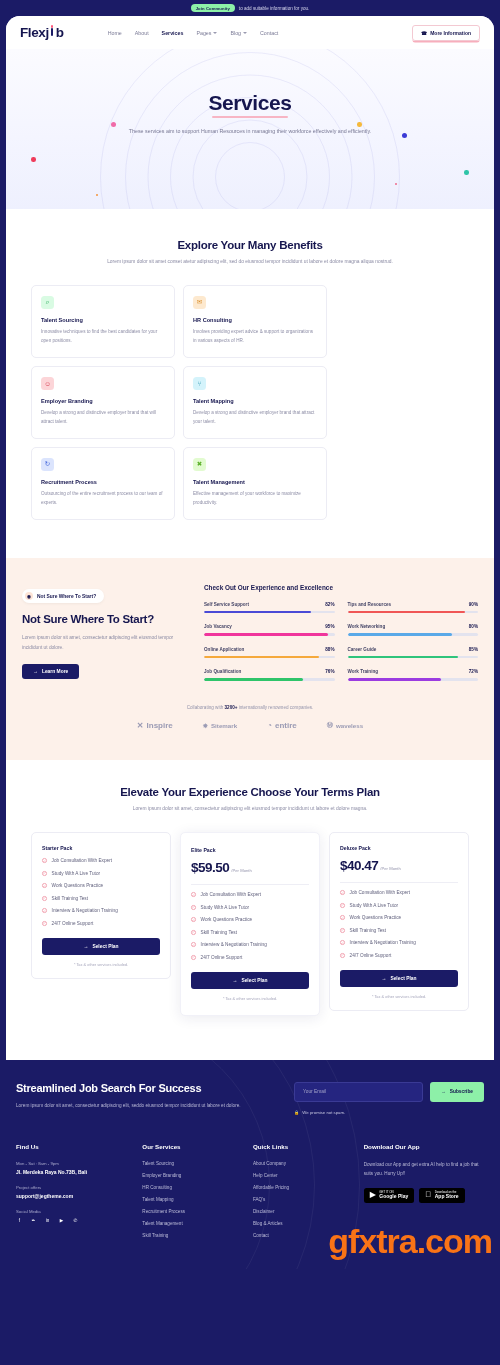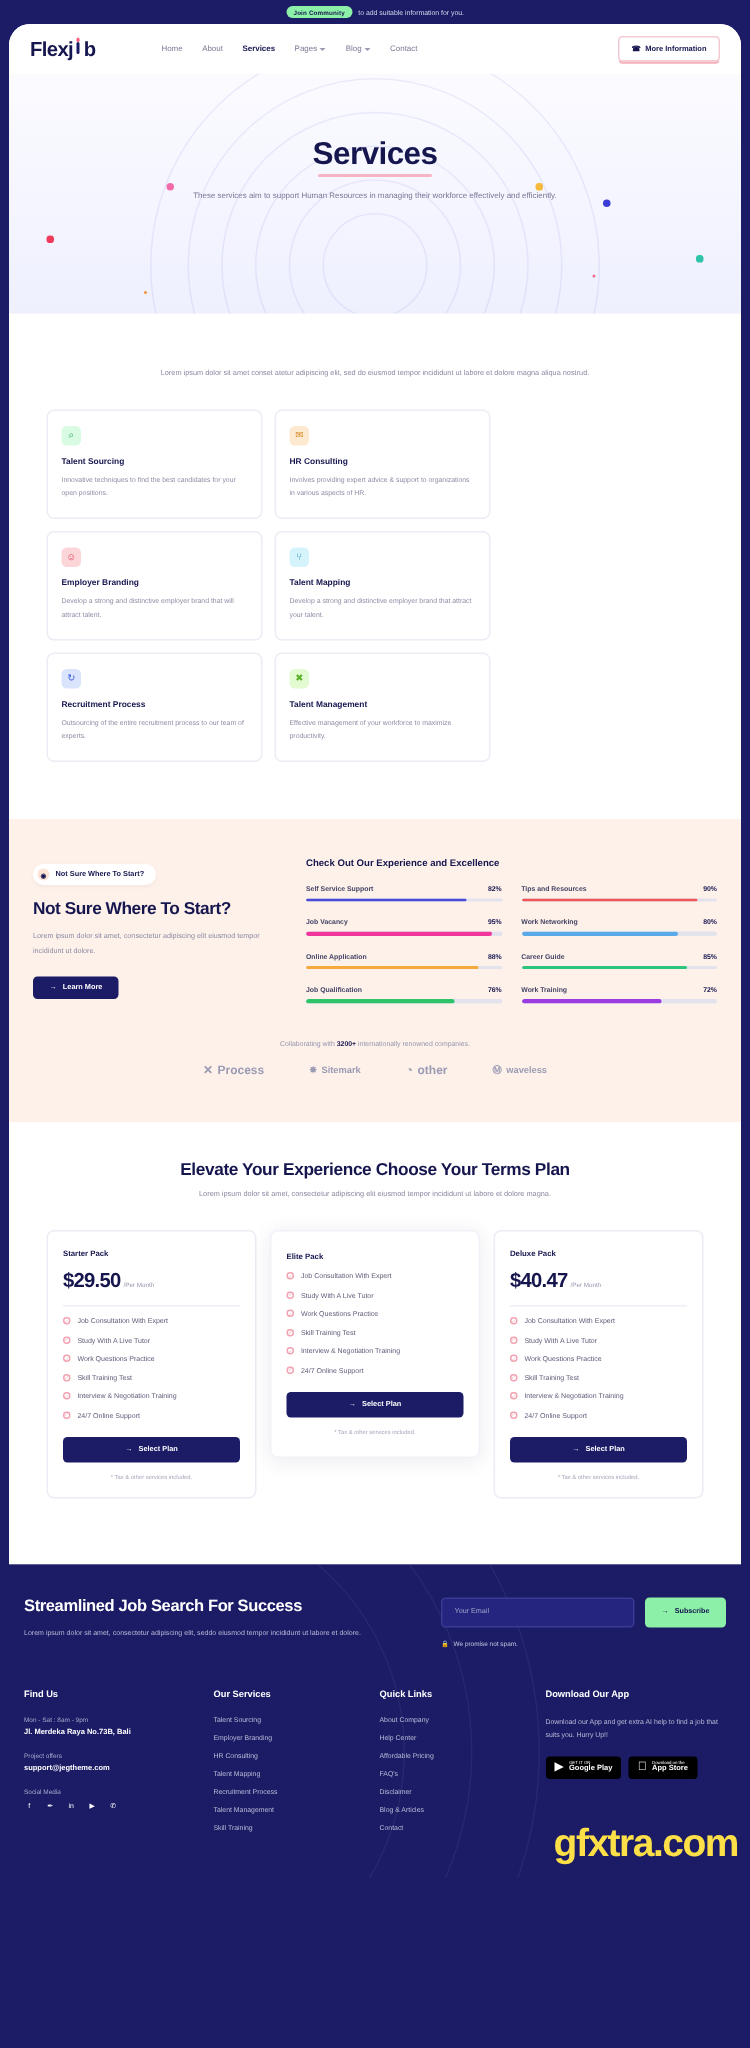--- a/index.html
+++ b/index.html
@@ -170,21 +170,21 @@
   .appbtn .txt { line-height: 1.15; }
   .appbtn .t1 { font-size:2.9px; color:#fff; display:block; }
   .appbtn .t2 { font-size:5px; color:#fff; font-weight:700; display:block; }
 
   .fbar { border-top: 0.8px solid rgba(255,255,255,.10); display:flex; align-items:center; padding: 10px 16px; position:relative; z-index:3;}
   .fbar .logo2 { font-size: 10.5px; font-weight:700; color:#fff; letter-spacing:-.3px; }
   .fbar .copy { font-size:4.3px; color:#b3b3d2; margin-left: 11px; padding-left: 11px; border-left: 0.8px solid rgba(255,255,255,.13); }
   .fbar .legal { margin-left:auto; display:flex; gap: 11px; }
   .fbar .legal span { font-size:4.3px; color:#c0c0db; text-decoration: underline; cursor:pointer; }
 
-  .wm { position:absolute; right: 8px; bottom: 8px; font-size: 26px; font-weight:700; color:#fde047; letter-spacing:-1px; z-index: 9; font-family:"Liberation Sans", sans-serif; }
+  .wm { position:absolute; right: 8px; bottom: 8px; font-size: 34px; font-weight:700; color:#f97316; letter-spacing:-1px; z-index: 9; font-family:"Liberation Sans", sans-serif; }
 </style>
 </head>
 <body>
 
 <div class="page">
 
   <div class="announce">
     <span class="announce-pill">Join Community</span>
     <span class="announce-text">to add suitable information for you.</span>
   </div>
@@ -246,20 +246,21 @@
       <i class="dot-deco" style="left:90px;top:145px;width:2.4px;height:2.4px;background:#f5943c"></i>
       <div class="hero-inner">
         <h1>Services</h1>
         <div class="underline"></div>
         <p>These services aim to support Human Resources in managing their workforce effectively and efficiently.</p>
       </div>
     </div>
 
     <div class="benefits">
       <div class="sec-head">
+        <h2>Explore Your Many Benefits</h2>
         <p>Lorem ipsum dolor sit amet conset atetur adipiscing elit, sed do eiusmod tempor incididunt ut labore et dolore magna aliqua nostrud.</p>
       </div>
       <div class="cards">
         <div class="card">
           <div class="card-ic" style="background:#d9fbe3;color:#27a857">
               <span>⌕</span>
             </div>
           <h3>Talent Sourcing</h3>
           <p>Innovative techniques to find the best candidates for your open positions.</p>
         </div>
@@ -394,50 +395,46 @@
             </div>
           </div>
         </div>
       </div>
       <div class="collab">
         <span>Collaborating with </span><b>3200+</b><span> internationally renowned companies.</span>
       </div>
       <div class="brands">
         <div class="brand">
             <span>✕</span>
-            <span>Process</span>
+            <span>Inspire</span>
           </div>
         <div class="brand small">
             <span>✸</span>
             <span>Sitemark</span>
           </div>
         <div class="brand">
             <span>◔</span>
-            <span>other</span>
+            <span>entire</span>
           </div>
         <div class="brand small">
             <span>Ⓜ</span>
             <span>waveless</span>
           </div>
       </div>
     </div>
 
     <div class="pricing">
       <div class="sec-head">
         <h2>Elevate Your Experience Choose Your Terms Plan</h2>
         <p>Lorem ipsum dolor sit amet, consectetur adipiscing elit eiusmod tempor incididunt ut labore et dolore magna.</p>
       </div>
       <div class="plans">
 
         <div class="plan">
           <h4>Starter Pack</h4>
-          <div class="price">
-            <span class="amt">$29.50</span>
-            <span class="per">/Per Month</span>
-          </div>
           <div class="feat">
               <i class="ck">✓</i>
               <span>Job Consultation With Expert</span>
             </div>
           <div class="feat">
               <i class="ck">✓</i>
               <span>Study With A Live Tutor</span>
             </div>
           <div class="feat">
               <i class="ck">✓</i>
@@ -457,20 +454,24 @@
             </div>
           <button class="plan-btn">
               <span>→</span>
               <span>Select Plan</span>
             </button>
           <div class="taxnote">* Tax &amp; other services included.</div>
         </div>
 
         <div class="plan featured">
           <h4>Elite Pack</h4>
+          <div class="price">
+            <span class="amt">$59.50</span>
+            <span class="per">/Per Month</span>
+          </div>
           <div class="feat">
               <i class="ck">✓</i>
               <span>Job Consultation With Expert</span>
             </div>
           <div class="feat">
               <i class="ck">✓</i>
               <span>Study With A Live Tutor</span>
             </div>
           <div class="feat">
               <i class="ck">✓</i>

